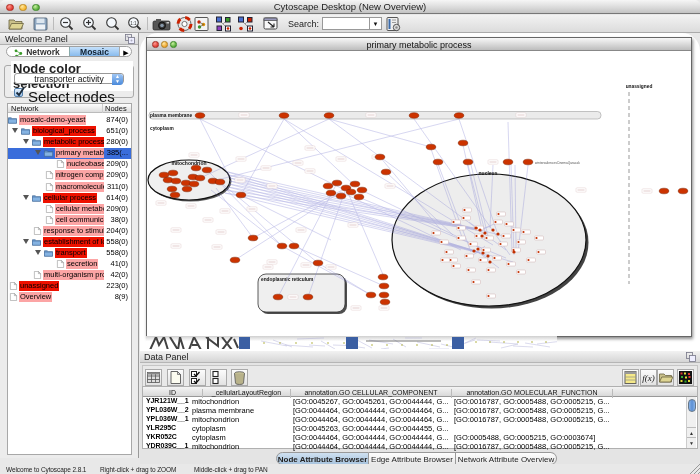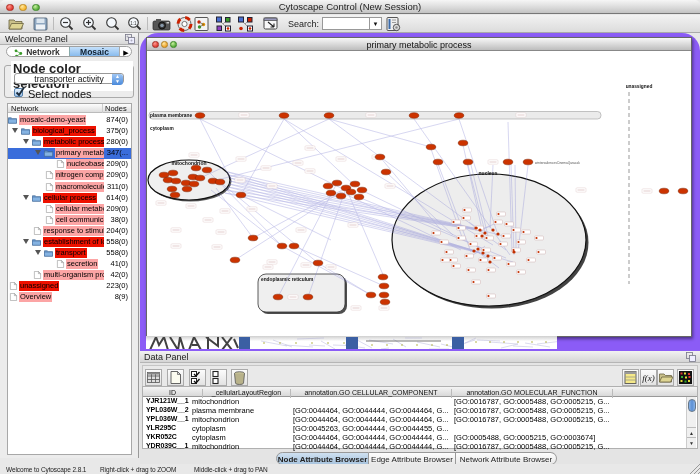--- a/index.html
+++ b/index.html
@@ -25,36 +25,36 @@
 #cptabs { position:absolute; left:6px; top:13px; width:126px; height:11px; background:#fff; border:1px solid #a0a0a0; border-radius:6px; overflow:hidden; }
 #tab-network { position:absolute; left:0; top:0; width:62px; height:11px; font-size:8.5px; font-weight:bold; color:#333; text-align:center; line-height:11px; }
 #tab-mosaic { position:absolute; left:62px; top:0; width:50px; height:11px; background:linear-gradient(#c4e0fb,#7cb3ea); border-left:1px solid #8aa; font-size:8.5px; font-weight:bold; color:#123; text-align:center; line-height:11px; }
 #tab-arrow { position:absolute; left:112px; top:0; width:13px; height:11px; border-left:1px solid #aaa; font-size:7px; text-align:center; line-height:11px; color:#000; }
 #cpgroup { position:absolute; left:4px; top:32px; width:130px; height:33px; border:1px solid #aaa; border-radius:3px; }
 #cpgroup .glabel { position:absolute; left:6px; top:-5px; background:#ffffff; padding:0 2px; font-size:13px; font-weight:bold; color:#222; }
 #dropdown { position:absolute; left:9px; top:7px; width:110px; height:11px; background:#fff; border:1px solid #999; border-radius:3px; font-size:8.5px; color:#111; text-align:center; line-height:11px; }
 #dropdown .spin { position:absolute; right:0px; top:0px; width:11px; height:11px; background:linear-gradient(#9fc6f5,#4a8ada); border-radius:0 3px 3px 0; color:#fff; font-size:5px; line-height:5px; text-align:center; }
 #checkrow { position:absolute; left:9px; top:22px; height:10px; }
 #checkbox { position:absolute; left:0; top:0; width:9px; height:9px; background:linear-gradient(#e8f2fc,#9cc4ec); border:1px solid #5580ab; border-radius:2px; }
-#checkrow span { position:absolute; left:14px; top:0px; font-size:11px; color:#111; white-space:nowrap; }
+#checkrow span { position:absolute; left:14px; top:0px; font-size:15px; color:#111; white-space:nowrap; }
 #treewrap { position:absolute; left:7px; top:70px; width:125px; height:352px; background:#fff; border:1px solid #a8a8a8; }
 #treehead { position:absolute; left:0; top:0; width:123px; height:9px; background:linear-gradient(#fdfdfd,#dedede); border-bottom:1px solid #bbb; font-size:7.5px; color:#111; }
 #treehead .c1 { position:absolute; left:3px; top:0px; }
 #treehead .c2 { position:absolute; left:97px; top:0px; }
 #treehead .sep { position:absolute; left:94px; top:0; width:1px; height:9px; background:#ccc; }
 .trow { position:absolute; left:0; width:123px; height:11px; font-size:7.5px; color:#000; white-space:nowrap; }
 .trow .tri { position:absolute; top:2.5px; width:0; height:0; border-left:3.5px solid transparent; border-right:3.5px solid transparent; border-top:5px solid #555; }
 .trow .lbl { position:absolute; top:0.5px; padding:0 1px; line-height:10px; }
 .trow .cnt { position:absolute; right:3px; top:0.5px; line-height:10px; }
 .g { background:#fca5a5; }
 .r { background:#ee1100; }
 .sel { background:#3a6ddb; }
 .ficon, .dicon { position:absolute; top:1.5px; width:9px; height:8px; }
 
-#desktop { left:140px; top:33px; width:560px; height:338px; background:#8b5cf6;border-radius:18px; }
+#desktop { left:140px; top:33px; width:560px; height:338px; background:#ffffff;border-radius:18px; }
 #frame { position:absolute; left:6px; top:4px; width:546px; height:300px; background:#fff; border:1px solid #666; box-shadow:1px 2px 3px rgba(0,0,0,0.45); }
 #ftitle { position:absolute; left:0; top:0; width:544px; height:13px; background:linear-gradient(#f8f8f8,#bdbdbd); border-bottom:1px solid #888; }
 #ftitle .title { position:absolute; left:0; right:0; top:1.5px; text-align:center; font-size:9px; color:#111; }
 #fcontent { position:absolute; left:0; top:13px; width:544px; height:285px; background:#fff; overflow:hidden; }
 
 .stripwin { position:absolute; background:linear-gradient(#cfcfcf, #fff 40%); }
 
 #dpanel { left:140px; top:351px; width:560px; height:114px; background:#e4e4e4; }
 #dphead { position:absolute; left:0; top:0; width:560px; height:12px; background:linear-gradient(#f2f2f2,#d5d5d5); border-bottom:1px solid #b5b5b5; }
 #dphead span { position:absolute; left:4px; top:1px; font-size:9px; color:#222; }
@@ -72,21 +72,21 @@
 #status { left:0; top:464px; width:700px; height:10px; background:#e8e8e8; font-size:6.5px; color:#222; letter-spacing:-0.1px; }
 #status span { position:absolute; top:2px; }
 </style></head>
 <body>
 <div id="app">
 
   <div id="titlebar" class="abs">
     <div class="tl" style="left:6px; background:radial-gradient(circle at 35% 30%, #ff9990, #e03c32 70%); border:0.5px solid #b02820;"></div>
     <div class="tl" style="left:19px; background:radial-gradient(circle at 35% 30%, #ffe9a0, #f5b52e 70%); border:0.5px solid #c08a20;"></div>
     <div class="tl" style="left:32px; background:radial-gradient(circle at 35% 30%, #c8f0a0, #57ac3a 70%); border:0.5px solid #3d8a28;"></div>
-    <div class="title">Cytoscape Control (New Session)</div>
+    <div class="title">Cytoscape Desktop (New Overview)</div>
   </div>
 
   <div id="toolbar" class="abs">
     <svg class="tbi" style="left:7px" viewBox="0 0 17 16">
         <path d="M2 4 h5 l1.5 1.5 H15 V13 H2 Z" fill="#c9c08a" stroke="#6b6340" stroke-width="0.8"></path>
         <path d="M2 13 L4.5 7.5 H16.5 L14 13 Z" fill="#ded593" stroke="#6b6340" stroke-width="0.8"></path>
       </svg>
     <svg class="tbi" style="left:32px" viewBox="0 0 17 16">
         <rect x="2" y="2" width="13" height="12" rx="1" fill="#8ea7c0" stroke="#44566b" stroke-width="0.8"></rect>
         <rect x="4.5" y="2.5" width="8" height="4.5" fill="#dce6ef"></rect>
@@ -214,39 +214,39 @@
             <span class="lbl g" style="left:11px; max-width:85px; overflow:hidden; display:inline-block">mosaic-demo-yeast</span>
             <span class="cnt">874(0)</span>
           </div>
 <div class="trow" style="top:21.6px">
             <span class="tri" style="left:4px"></span>
             <svg class="dicon" style="left:13px" viewBox="0 0 10 8">
               <path d="M0.5 1.5 h3 l1 1 h5 v5 h-9 z" fill="#6d9fd4" stroke="#3a618f" stroke-width="0.7"></path>
               <path d="M0.5 3 h9 v4.5 h-9 z" fill="#85b3e2" stroke="#3a618f" stroke-width="0.5"></path>
             </svg>
             <span class="lbl r" style="left:24px; max-width:72px; overflow:hidden; display:inline-block">biological_process</span>
-            <span class="cnt">375(0)</span>
+            <span class="cnt">651(0)</span>
           </div>
 <div class="trow" style="top:32.7px">
             <span class="tri" style="left:15px"></span>
             <svg class="dicon" style="left:24px" viewBox="0 0 10 8">
               <path d="M0.5 1.5 h3 l1 1 h5 v5 h-9 z" fill="#6d9fd4" stroke="#3a618f" stroke-width="0.7"></path>
               <path d="M0.5 3 h9 v4.5 h-9 z" fill="#85b3e2" stroke="#3a618f" stroke-width="0.5"></path>
             </svg>
             <span class="lbl r" style="left:35px; max-width:61px; overflow:hidden; display:inline-block">metabolic process</span>
             <span class="cnt">280(0)</span>
           </div>
 <div class="trow sel" style="top:43.7px">
             <span class="tri" style="left:27px"></span>
             <svg class="dicon" style="left:36px" viewBox="0 0 10 8">
               <path d="M0.5 1.5 h3 l1 1 h5 v5 h-9 z" fill="#6d9fd4" stroke="#3a618f" stroke-width="0.7"></path>
               <path d="M0.5 3 h9 v4.5 h-9 z" fill="#85b3e2" stroke="#3a618f" stroke-width="0.5"></path>
             </svg>
             <span class="lbl g" style="left:47px; max-width:49px; overflow:hidden; display:inline-block">primary metabo</span>
-            <span class="cnt" style="color:#000">347(...</span>
+            <span class="cnt" style="color:#000">385(...</span>
           </div>
 <div class="trow" style="top:54.8px">
             <svg class="ficon" style="left:48px" viewBox="0 0 8 9">
               <path d="M0.5 0.5 h4.5 l2.5 2.5 v5.5 h-7 z" fill="#fff" stroke="#999" stroke-width="0.7"></path>
               <path d="M5 0.5 l2.5 2.5 h-2.5 z" fill="#ddd" stroke="#999" stroke-width="0.6"></path>
             </svg>
             <span class="lbl g" style="left:58px; max-width:38px; overflow:hidden; display:inline-block">nucleobase-</span>
             <span class="cnt">209(0)</span>
           </div>
 <div class="trow" style="top:65.9px">
@@ -790,20 +790,21 @@
       <div id="dthead">
           <div style="left:0;width:60px">ID</div>
           <div style="left:60px;width:88px">_cellularLayoutRegion</div>
           <div style="left:148px;width:161px">annotation.GO CELLULAR_COMPONENT</div>
           <div style="left:309px;width:161px">annotation.GO MOLECULAR_FUNCTION</div>
         </div>
       <div id="drows">
 <div class="drow" style="top:10.3px">
             <div style="left:3px;width:45px;font-weight:bold;font-size:7px;letter-spacing:-0.1px">YJR121W__1</div>
             <div style="left:49px;width:98px">mitochondrion</div>
+            <div style="left:150px;width:158px">[GO:0045267, GO:0045261, GO:0044444, G...</div>
             <div style="left:311px;width:158px">[GO:0016787, GO:0005488, GO:0005215, G...</div>
           </div>
 <div class="drow" style="top:19.3px">
             <div style="left:3px;width:45px;font-weight:bold;font-size:7px;letter-spacing:-0.1px">YPL036W__2</div>
             <div style="left:49px;width:98px">plasma membrane</div>
             <div style="left:150px;width:158px">[GO:0044464, GO:0044444, GO:0044464, G...</div>
             <div style="left:311px;width:158px">[GO:0016787, GO:0005488, GO:0005215, G...</div>
           </div>
 <div class="drow" style="top:28.3px">
             <div style="left:3px;width:45px;font-weight:bold;font-size:7px;letter-spacing:-0.1px">YPL036W__1</div>
@@ -831,21 +832,21 @@
 </div>
       <div id="dscroll">
           <div style="position:absolute;left:1px;top:2px;width:8px;height:13px;background:linear-gradient(90deg,#8ab4e8,#5b8fd4,#8ab4e8);border-radius:4px;border:0.5px solid #678"></div>
           <div style="position:absolute;left:0;top:30px;width:9px;height:10px;border-top:1px solid #bbb;font-size:5px;text-align:center;color:#333;line-height:10px">▲</div>
           <div style="position:absolute;left:0;top:40px;width:9px;height:10px;border-top:1px solid #bbb;font-size:5px;text-align:center;color:#333;line-height:10px">▼</div>
         </div>
     </div>
     <div id="dtabs">
         <div class="dtab" style="left:0;width:93px;background:linear-gradient(#cfe0f0,#a8c4de);border-radius:7px 0 0 7px;font-weight:bold">Node Attribute Browser</div>
         <div class="dtab" style="left:93px;width:87px;border-left:none">Edge Attribute Browser</div>
-        <div class="dtab" style="left:180px;width:101px;border-left:none;border-radius:0 7px 7px 0">Network Attribute Browser</div>
+        <div class="dtab" style="left:180px;width:101px;border-left:none;border-radius:0 7px 7px 0">Network Attribute Overview</div>
       </div>
   </div>
 
   <div id="status" class="abs">
     <span style="left:6px">Welcome to Cytoscape 2.8.1</span>
     <span style="left:100px">Right-click + drag to ZOOM</span>
     <span style="left:194px">Middle-click + drag to PAN</span>
   </div>
   <svg class="abs" style="left:688px; top:462px" width="12" height="12" viewBox="0 0 12 12">
       <g stroke="#999" stroke-width="1">

